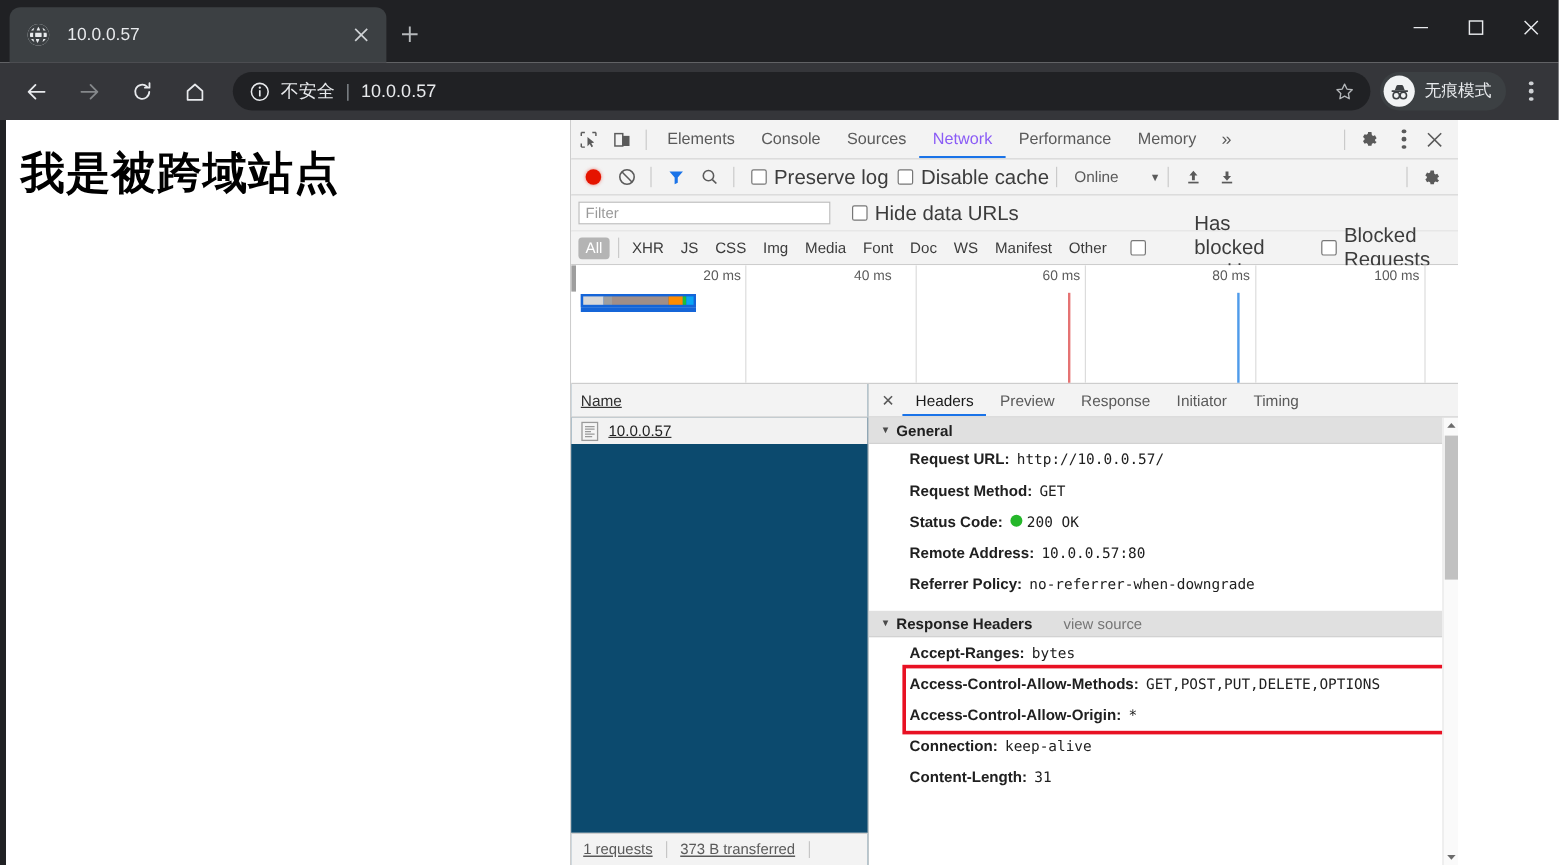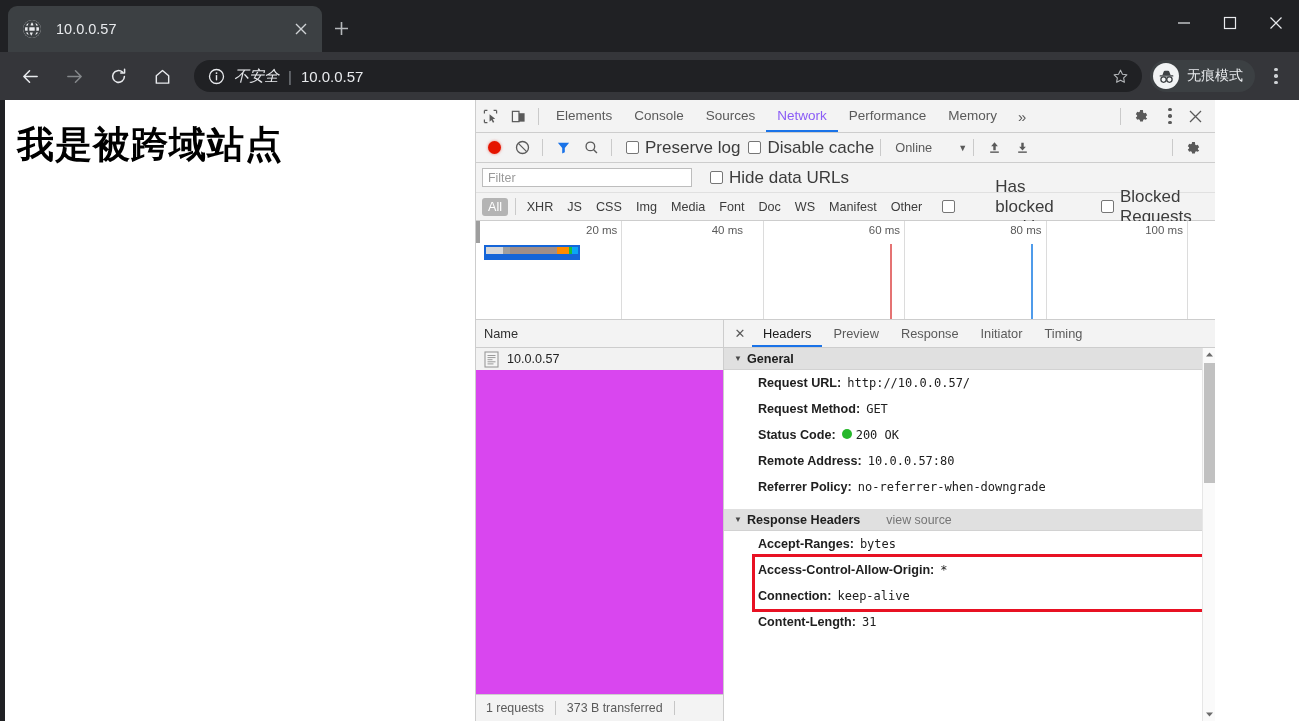--- a/index.html
+++ b/index.html
@@ -50,21 +50,21 @@
     width: 34px; height: 34px; margin: 0 5px; border-radius: 50%;
     display: flex; align-items: center; justify-content: center;
   }
   .tb-btn svg { display: block; }
   .omnibox {
     flex: 1; height: 32px; margin: 0 8px 0 10px;
     background: #202124; border-radius: 16px;
     display: flex; align-items: center; padding: 0 8px 0 14px;
   }
   .omni-info { width: 17px; height: 17px; flex: 0 0 17px; margin-right: 9px; }
-  .omni-warn { color: #e8eaed; font-size: 15px; white-space: nowrap; font-style: italic; }
+  .omni-warn { color: #e8eaed; font-size: 15px; white-space: nowrap; }
   .omni-sep { color: #80868b; margin: 0 9px; font-size: 15px; }
   .omni-url { color: #e8eaed; font-size: 15px; white-space: nowrap; flex: 1; }
   .omni-star { width: 28px; height: 28px; display: flex; align-items: center; justify-content: center; }
   .incognito {
     height: 32px; border-radius: 16px; background: #3c4043;
     display: flex; align-items: center; padding: 0 12px 0 3px; margin-right: 2px;
   }
   .incog-icon {
     width: 26px; height: 26px; border-radius: 50%; background: #f1f3f4;
     display: flex; align-items: center; justify-content: center; margin-right: 8px;
@@ -159,21 +159,21 @@
   .ov-band {
     position: absolute; top: 24px; height: 11px; display: flex;
     border: 2px solid #1565d8; background: #1565d8;
   }
   .ov-underline { position: absolute; top: 35px; height: 4px; background: #1565d8; }
   .ov-evline { position: absolute; top: 23px; width: 2px; height: 76px; }
 
   .dt-split { flex: 1; display: flex; min-height: 0; }
   .dt-reqlist {
     width: 248px; flex: 0 0 248px; border-right: 1px solid #cdcdcd;
-    display: flex; flex-direction: column; background: #d946ef;
+    display: flex; flex-direction: column; background: #0c4a6e; text-decoration: underline;
   }
   .rl-header {
     height: 28px; background: #f3f3f3; border-bottom: 1px solid #cdcdcd;
     display: flex; align-items: center; padding-left: 8px;
     font-size: 12.8px; color: #303030; flex: 0 0 28px;
   }
   .rl-body { flex: 1; overflow: hidden; }
   .rl-row {
     height: 22px; display: flex; align-items: center; padding-left: 8px;
     background: #f2f2f2; font-size: 12.6px; color: #222;
@@ -566,20 +566,24 @@
 
             <div class="sect-head">
               <span class="tri">▼</span>
               <span>Response Headers</span>
               <span class="viewsrc">view source</span>
             </div>
             <div class="kvrow">
               <span class="kvkey">Accept-Ranges:</span>
               <span class="kvval">bytes</span>
             </div>
+            <div class="kvrow" id="acam-row">
+              <span class="kvkey">Access-Control-Allow-Methods:</span>
+              <span class="kvval">GET,POST,PUT,DELETE,OPTIONS</span>
+            </div>
             <div class="kvrow" id="acao-row">
               <span class="kvkey">Access-Control-Allow-Origin:</span>
               <span class="kvval">*</span>
             </div>
             <div class="kvrow">
               <span class="kvkey">Connection:</span>
               <span class="kvval">keep-alive</span>
             </div>
             <div class="kvrow">
               <span class="kvkey">Content-Length:</span>

